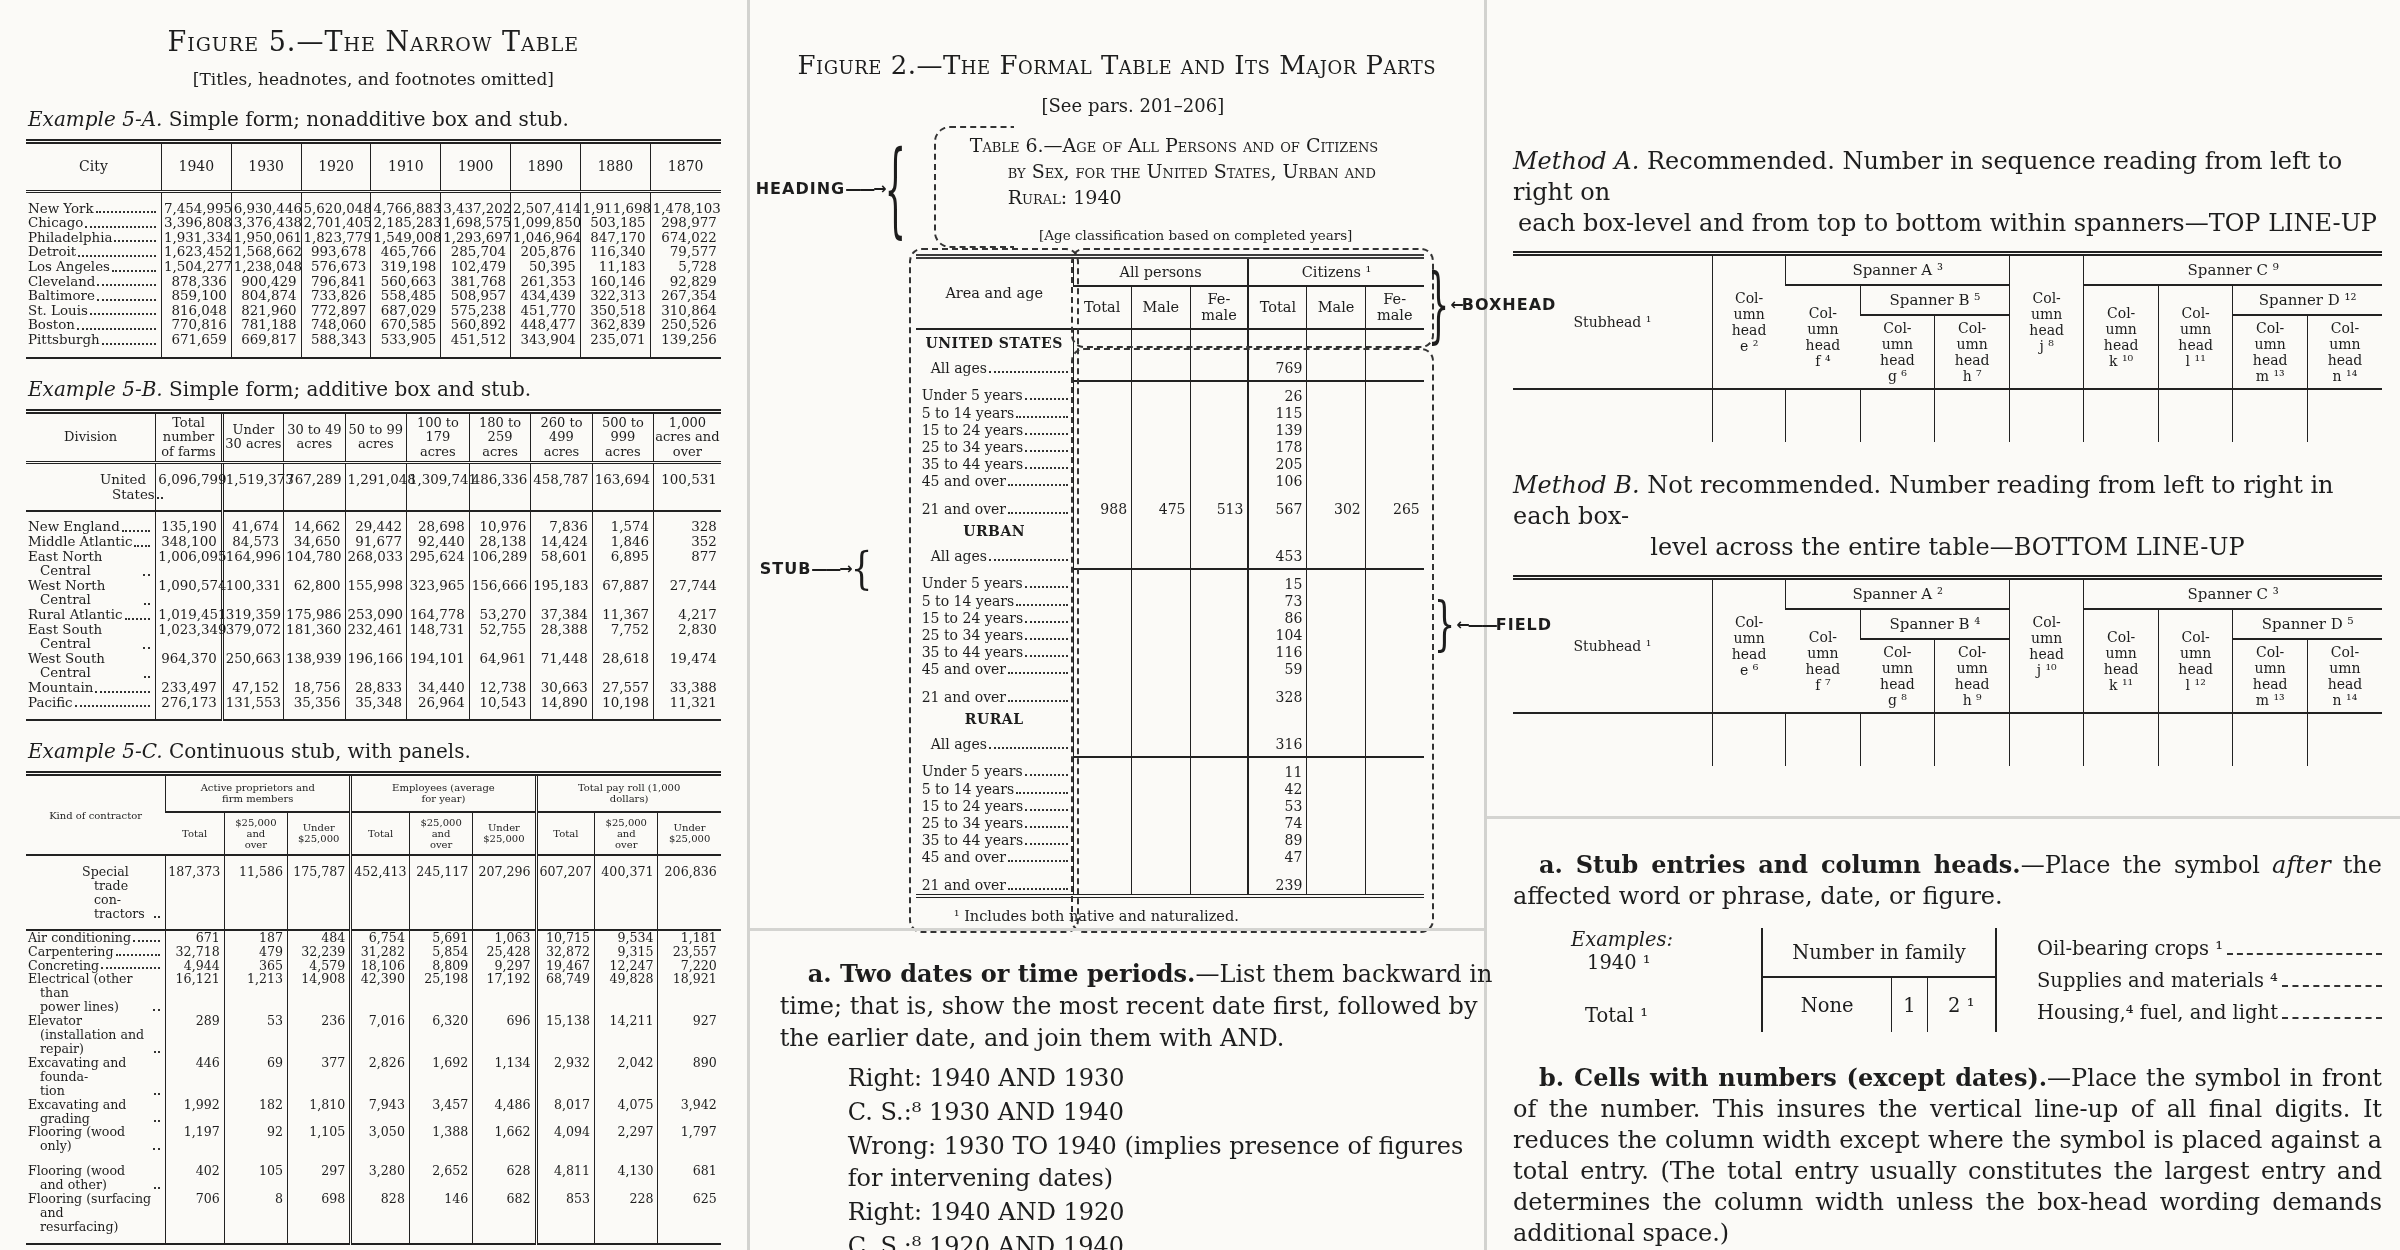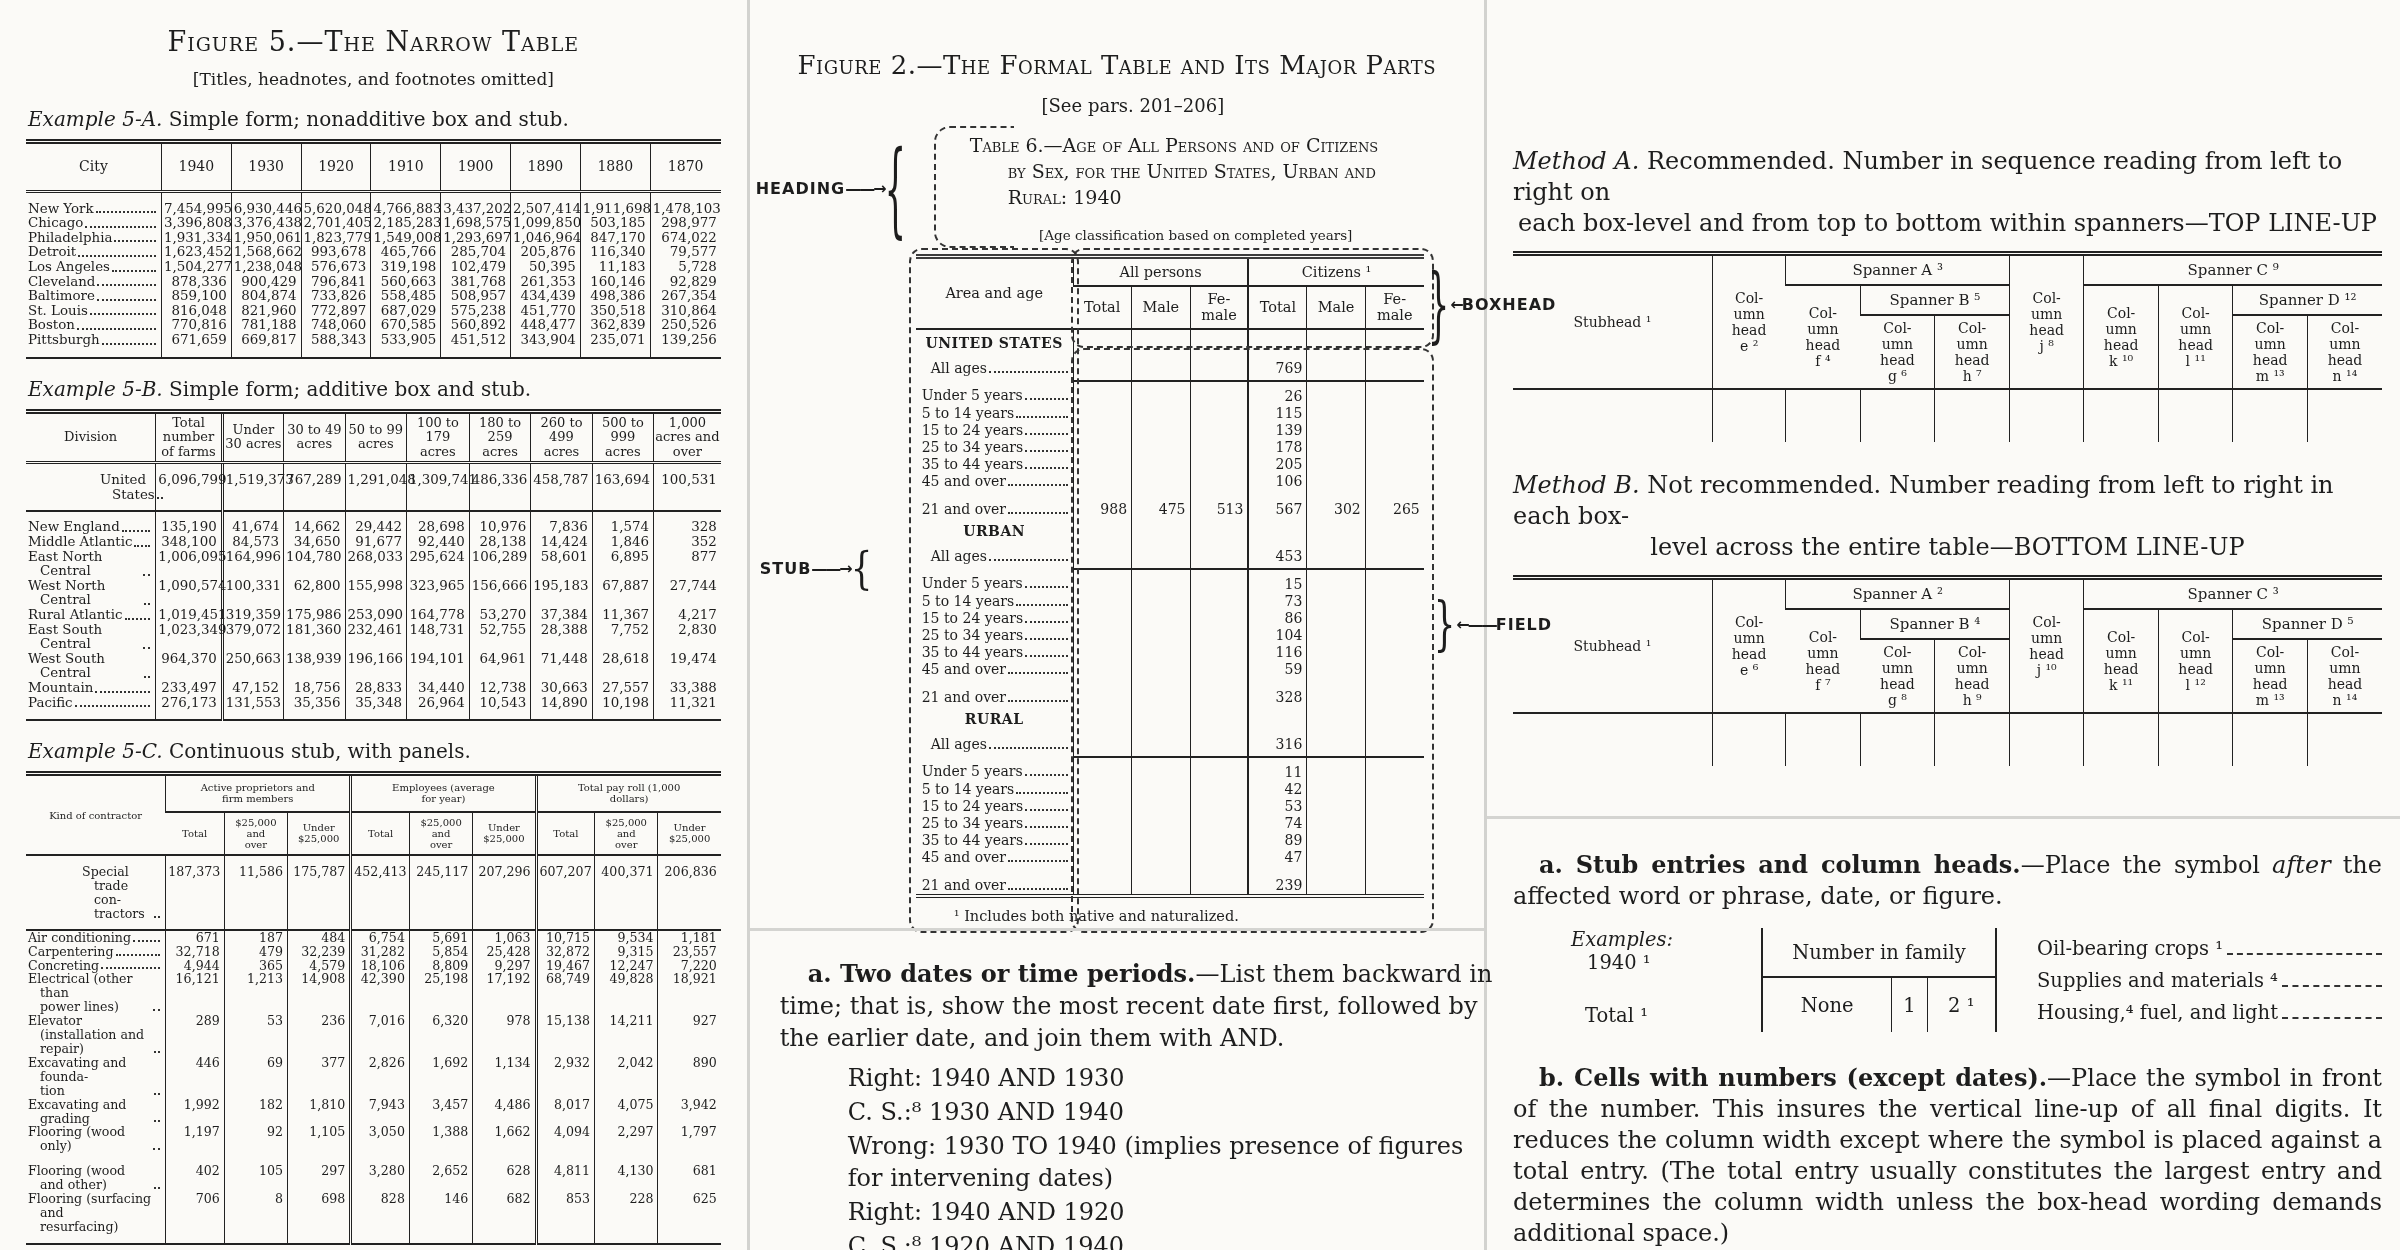--- a/index.html
+++ b/index.html
@@ -259,21 +259,21 @@
                 <span class="st">Baltimore</span>
                 <span class="ld"></span>
               </span>
             </td>
             <td class="num">859,100</td>
             <td class="num">804,874</td>
             <td class="num">733,826</td>
             <td class="num">558,485</td>
             <td class="num">508,957</td>
             <td class="num">434,439</td>
-            <td class="num">498,386</td>
+            <td class="num">322,313</td>
             <td class="num">267,354</td>
           </tr>
           <tr>
             <td class="stub">
               <span class="sw">
                 <span class="st">St. Louis</span>
                 <span class="ld"></span>
               </span>
             </td>
             <td class="num">816,048</td>
@@ -665,21 +665,21 @@
                 <span class="st">Elevator (installation and
 repair)</span>
                 <span class="ld"></span>
               </span>
             </td>
             <td class="num">289</td>
             <td class="num">53</td>
             <td class="num">236</td>
             <td class="num gb3">7,016</td>
             <td class="num">6,320</td>
-            <td class="num">978</td>
+            <td class="num">696</td>
             <td class="num gb3">15,138</td>
             <td class="num">14,211</td>
             <td class="num">927</td>
           </tr>
           <tr>
             <td class="stub">
               <span class="sw">
                 <span class="st">Excavating and founda-
 tion</span>
                 <span class="ld"></span>

